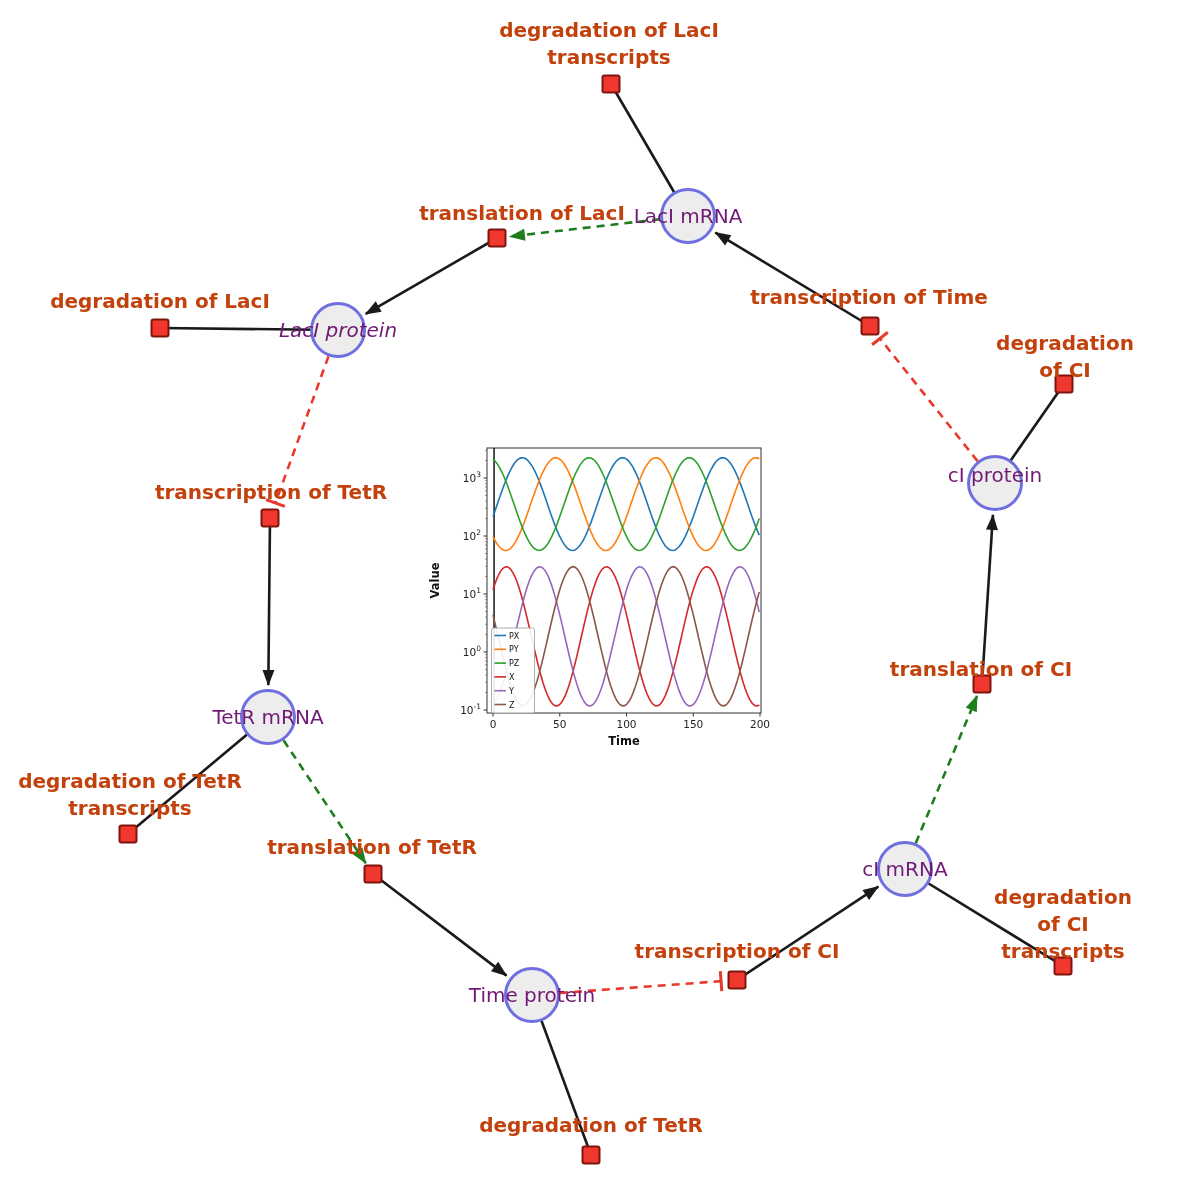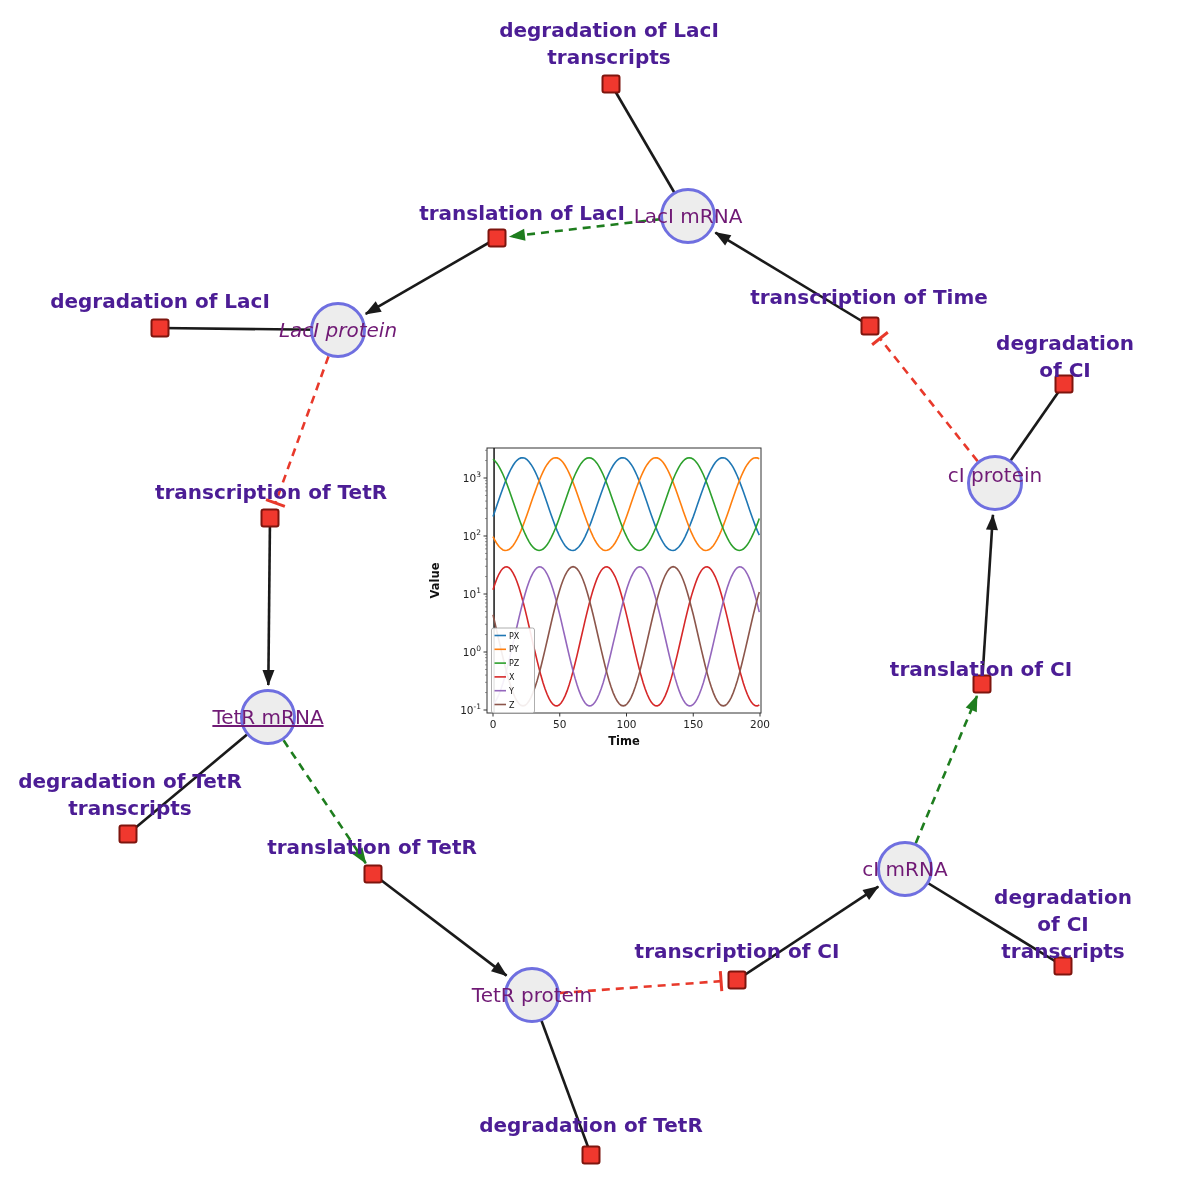--- a/index.html
+++ b/index.html
@@ -8,21 +8,21 @@
   #edge-svg{position:absolute;left:0;top:0;z-index:1;}
   .species-node{position:absolute;width:56px;height:56px;border-radius:50%;
     background:var(--species-fill);border:3px solid var(--species-border);
     transform:translate(-50%,-50%);box-sizing:border-box;z-index:2;}
   .reaction-node{position:absolute;width:15px;height:15px;background:var(--reaction-fill);
     border:2.5px solid var(--reaction-border);border-radius:3px;
     transform:translate(-50%,-50%);box-sizing:content-box;z-index:2;}
   .species-label{position:absolute;transform:translate(-50%,-50%);font-size:20px;
     color:#701a75;white-space:nowrap;z-index:3;}
   .reaction-label{position:absolute;transform:translate(-50%,-50%);font-size:20px;
-    font-weight:bold;color:#4c1d95;white-space:pre-line;text-align:center;line-height:1.35;z-index:3;}
+    font-weight:bold;color:#c2410c;white-space:pre-line;text-align:center;line-height:1.35;z-index:3;}
   #chart{position:absolute;left:425px;top:436px;width:350px;height:320px;z-index:4;background:#fff;}
   text{font-family:"DejaVu Sans","Liberation Sans",sans-serif;}
 </style>
 </head>
 <body>
 
 <div id="canvas" style="--species-fill: #ededed; --species-border: #6f6fe0; --reaction-fill: #f0382e; --reaction-border: #7e150e;">
   <svg id="edge-svg" width="1189" height="1200">
       <defs>
         <marker id="m-arrow-black" markerUnits="userSpaceOnUse" markerWidth="18" markerHeight="14" refX="16" refY="7" orient="auto">
@@ -53,23 +53,23 @@
       <line x1="995" y1="483" x2="879.9659249609236" y2="338.51720175092015" stroke="#e8392b" stroke-width="2.6" stroke-dasharray="8 6" marker-end="url(#m-tbar)"></line>
       <line x1="338" y1="330" x2="275.442177306471" y2="502.9539803879919" stroke="#e8392b" stroke-width="2.6" stroke-dasharray="8 6" marker-end="url(#m-tbar)"></line>
       <line x1="532" y1="995" x2="721.0426604225349" y2="981.1676102129852" stroke="#e8392b" stroke-width="2.6" stroke-dasharray="8 6" marker-end="url(#m-tbar)"></line>
     </svg>
   <div id="nodes">
       <div class="species-node" style="left: 688px; top: 216px;"></div>
       <div class="species-label" style="left: 688px; top: 216px;">LacI mRNA</div>
       <div class="species-node" style="left: 338px; top: 330px;"></div>
       <div class="species-label" style="left: 338px; top: 330px; font-style: italic;">LacI protein</div>
       <div class="species-node" style="left: 268px; top: 717px;"></div>
-      <div class="species-label" style="left: 268px; top: 717px; text-decoration: underline;">TetR mRNA</div>
+      <div class="species-label" style="left: 268px; top: 717px;">TetR mRNA</div>
       <div class="species-node" style="left: 532px; top: 995px;"></div>
-      <div class="species-label" style="left: 532px; top: 995px;">TetR protein</div>
+      <div class="species-label" style="left: 532px; top: 995px;">Time protein</div>
       <div class="species-node" style="left: 905px; top: 869px;"></div>
       <div class="species-label" style="left: 905px; top: 869px;">cI mRNA</div>
       <div class="species-node" style="left: 995px; top: 483px;"></div>
       <div class="species-label" style="left: 995px; top: 475px;">cI protein</div>
       <div class="reaction-node" style="left: 611px; top: 84px;"></div>
       <div class="reaction-label" style="left: 609px; top: 44px;">degradation of LacI
 transcripts</div>
       <div class="reaction-node" style="left: 497px; top: 238px;"></div>
       <div class="reaction-label" style="left: 498px; top: 213px; margin-left: 24px;">translation of LacI</div>
       <div class="reaction-node" style="left: 160px; top: 328px;"></div>

